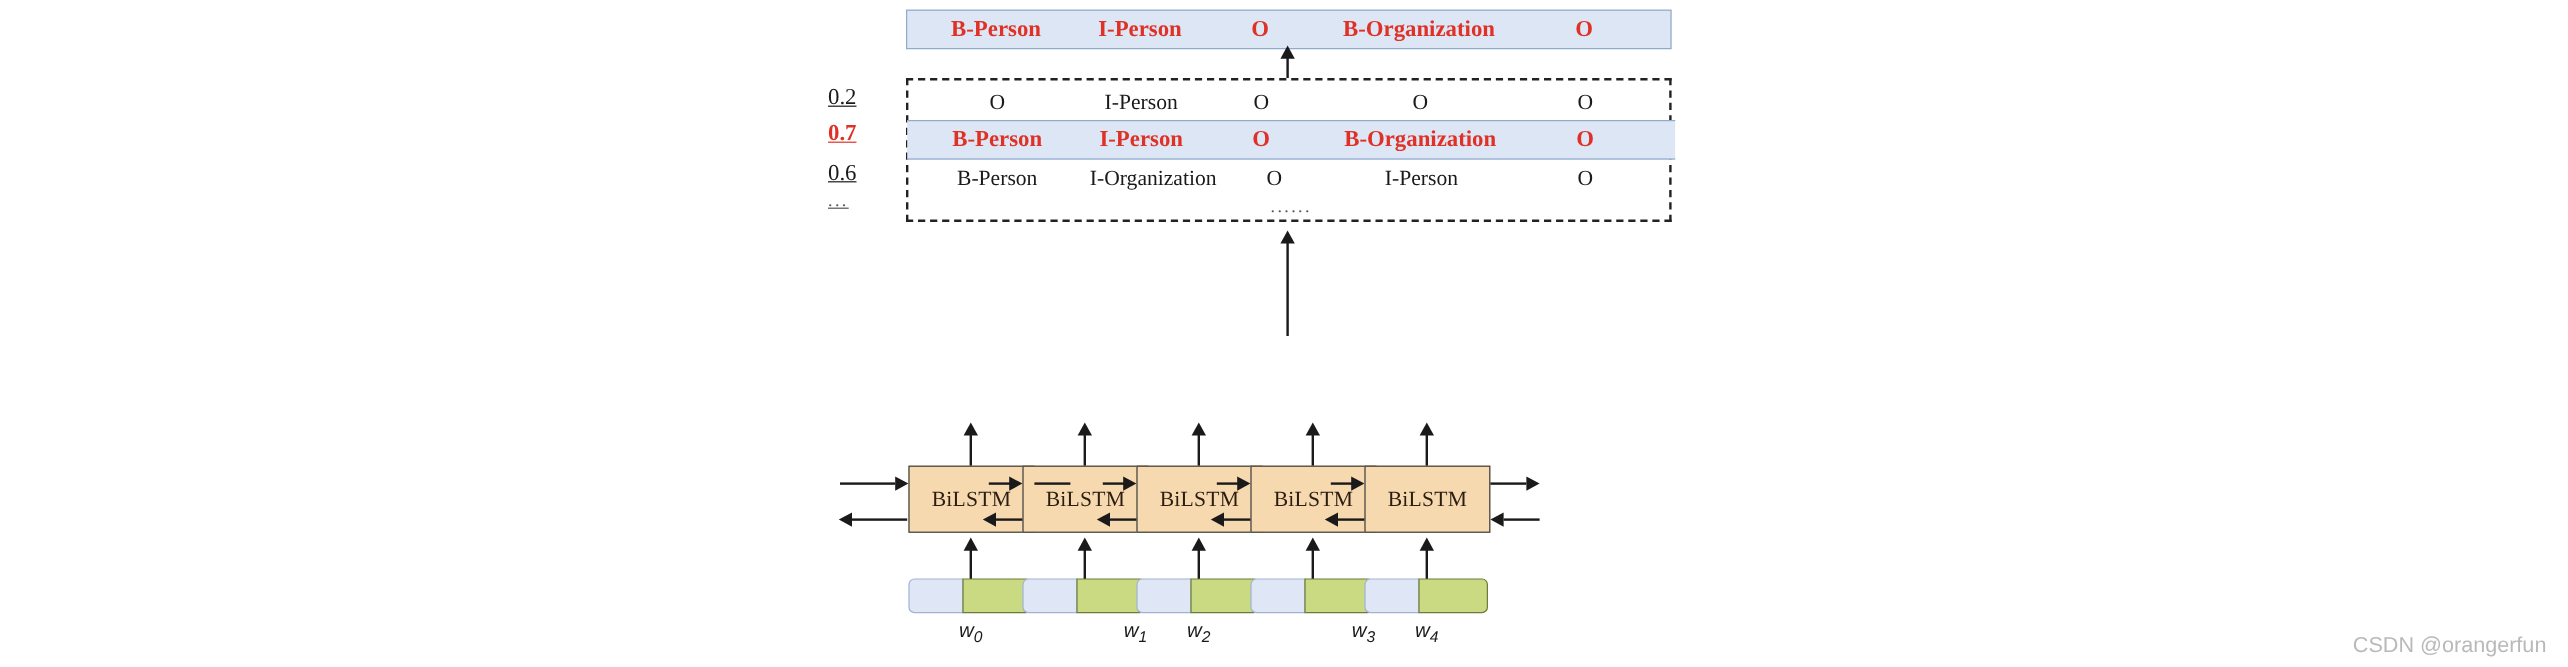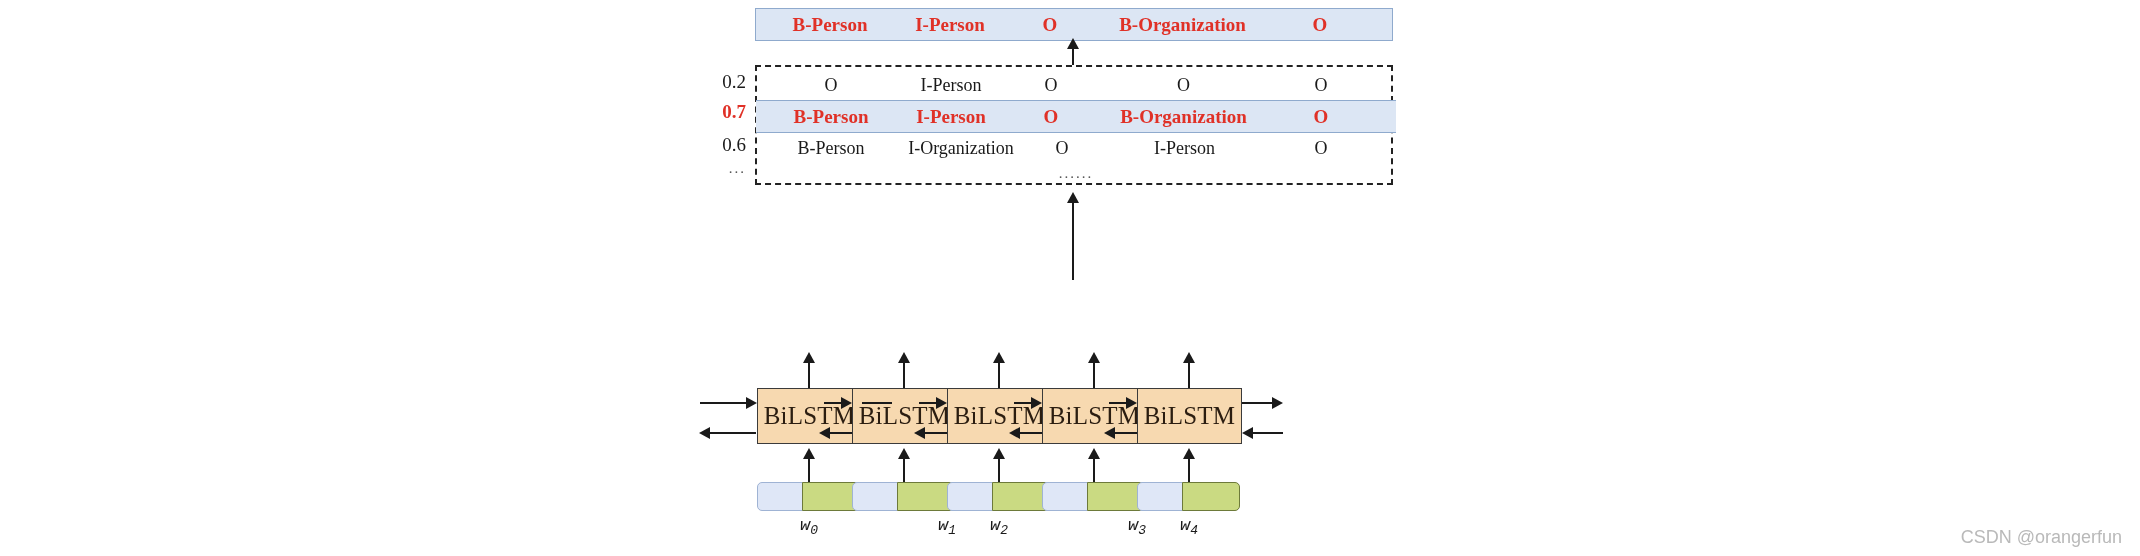--- a/index.html
+++ b/index.html
@@ -43,61 +43,61 @@
   }
   #cand-row-2 .tag{color:#e03127;font-weight:bold;font-size:19px;}
   #cand-row-3{top:66px;}
   #cand-ellipsis{
     position:absolute;left:0;top:98px;width:638px;text-align:center;
     font-size:15px;color:#555;letter-spacing:2px;
   }
 
   
   .score{
-    position:absolute;left:690px;width:56px;text-align:right;
-    font-size:19px;color:#1a1a1a;
+    position:absolute;left:690px;width:56px;text-align:left;
+    font-size:19px;color:#1a1a1a;text-decoration:underline;
   }
   #score-1{top:71px;}
   #score-2{top:101px;color:#e03127;font-weight:bold;}
   #score-3{top:134px;}
   #score-ellipsis{top:160px;font-size:15px;color:#555;letter-spacing:2px;}
 
   
   #crf-box{
     left:755px;top:292px;width:630px;height:56px;
     background:#7dabf2;border:1.6px solid #4a5f7a;
     display:flex;align-items:center;justify-content:center;
     font-size:22px;color:#16263b;
   }
 
   
   .bilstm{
     top:388px;width:105px;height:56px;
     background:#f7d9b0;border:1.6px solid #3b3b3b;
     display:flex;align-items:center;justify-content:center;
-    font-size:25px;color:#2b1d10;letter-spacing:.2px;
+    font-size:18px;color:#2b1d10;letter-spacing:.2px;
   }
 
   
   .embed{
     top:482px;width:104px;height:29px;display:flex;
   }
   .embed .half-left{
     width:46px;height:100%;background:#dfe7f7;
     border:1.3px solid #9fb3d4;border-radius:5px 0 0 5px;box-sizing:border-box;
   }
   .embed .half-right{
     width:58px;height:100%;background:#cada82;
     border:1.3px solid #6d7a3a;border-radius:0 5px 5px 0;box-sizing:border-box;
     margin-left:-1px;
   }
   .wlabel{
     top:516px;width:104px;text-align:center;
     font-size:17px;font-style:italic;color:#1a1a1a;
-    font-family:Liberation Mono, monospace;
+    font-family:Liberation Sans, sans-serif;
   }
   .wlabel sub{font-size:13px;}
 
   
   .vline{position:absolute;width:2px;background:#1a1a1a;}
   .hline{position:absolute;height:2px;background:#1a1a1a;}
   .arrow-up{
     position:absolute;width:0;height:0;
     border-left:6px solid transparent;border-right:6px solid transparent;
     border-bottom:11px solid #1a1a1a;

